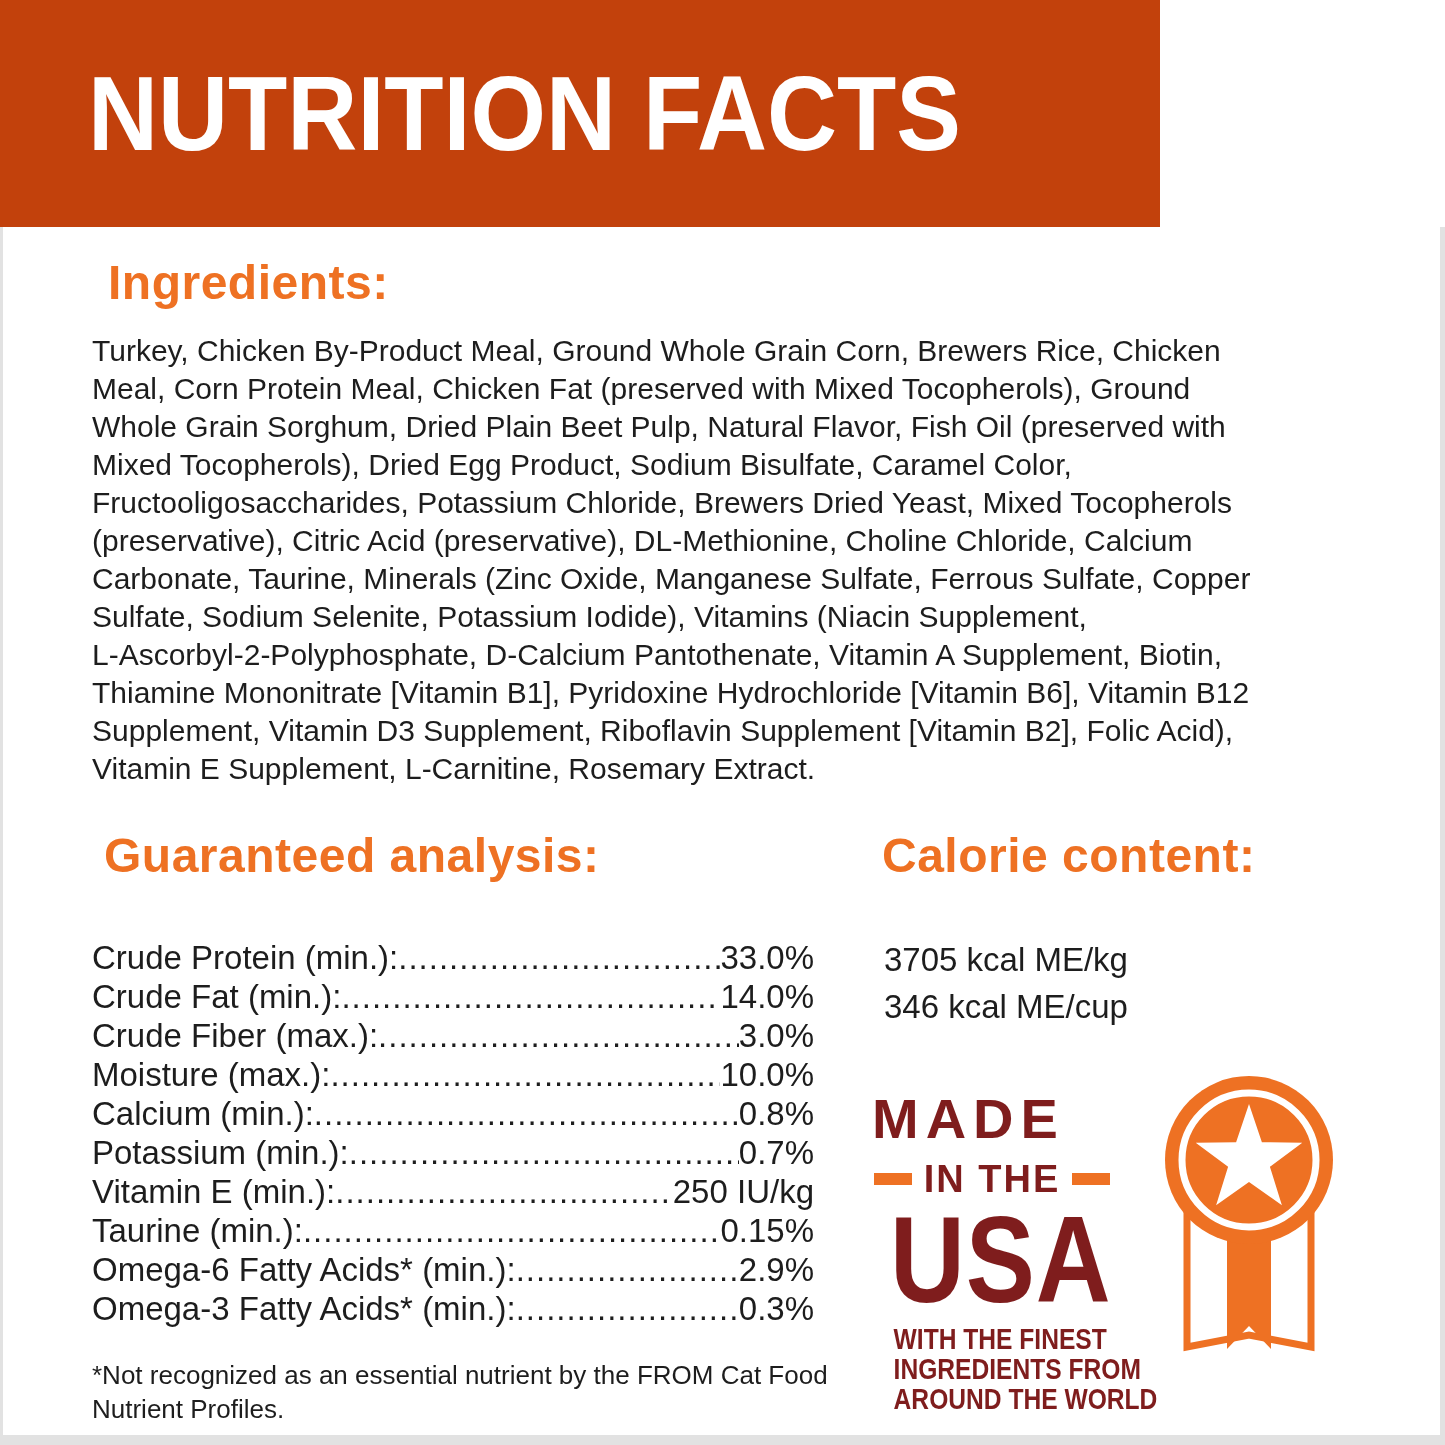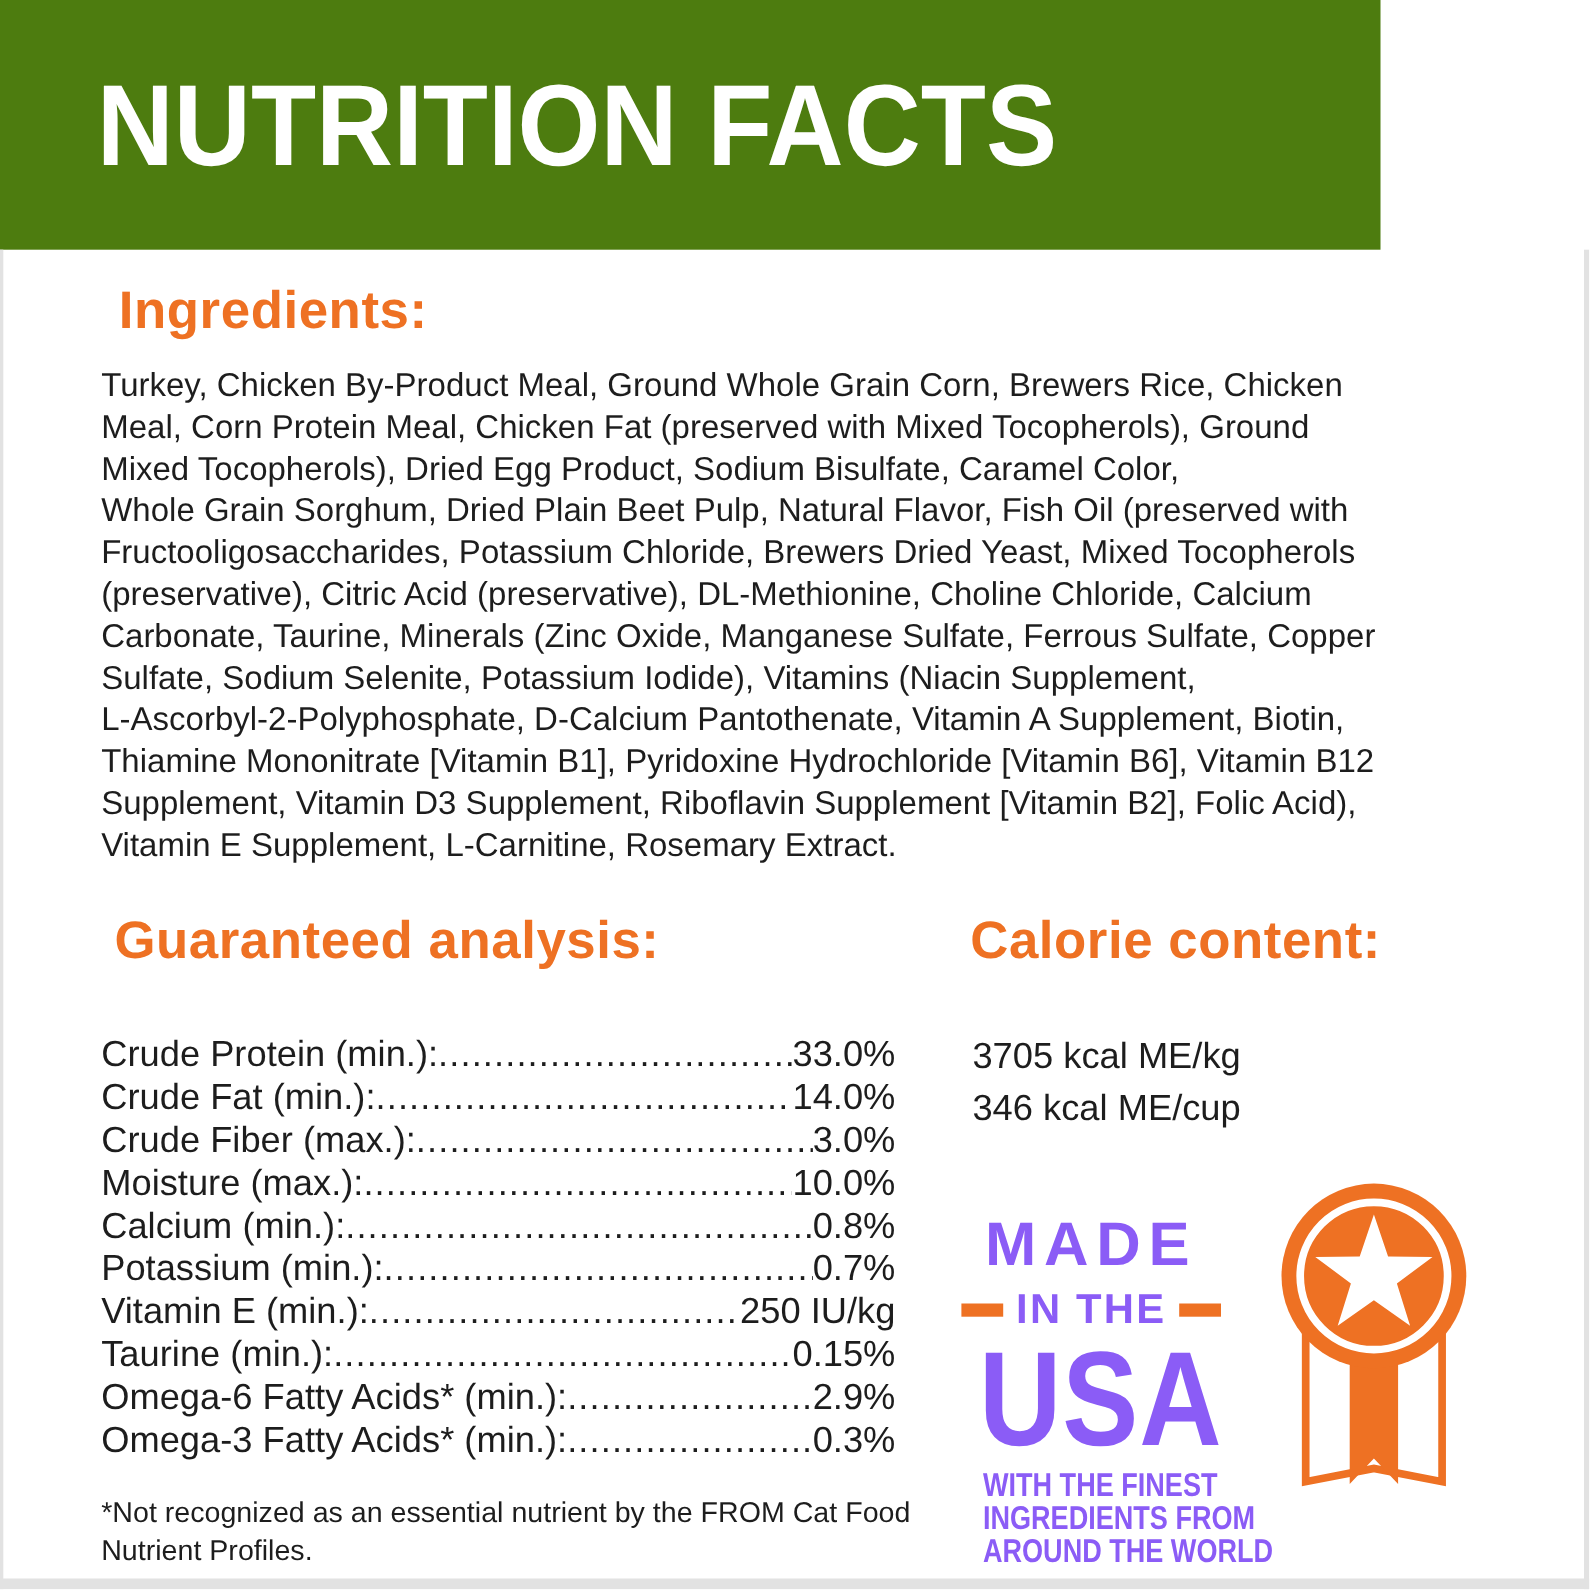--- a/index.html
+++ b/index.html
@@ -10,22 +10,22 @@
     font-family:"Liberation Sans","DejaVu Sans",sans-serif;
     color:#1d1d1d;
   }
   
   .edge-left  { position:absolute; left:0;  top:227px; bottom:0; width:3px;  background:#e2e2e2; }
   .edge-right { position:absolute; right:0; top:227px; bottom:0; width:5px;  background:#e2e2e2; }
   .edge-bottom{ position:absolute; left:0; right:0; bottom:0; height:10px; background:#e2e2e2; }
 
   
   .banner {
-    position:absolute; left:0; top:0; width:1255px; height:227px;
-    background:#4d7c0f; display:flex; align-items:center;
+    position:absolute; left:0; top:0; width:1160px; height:227px;
+    background:#c2410c; display:flex; align-items:center;
   }
   .banner h1 {
     margin-left:88px; color:#ffffff; font-size:97px; font-weight:800;
     letter-spacing:0px; transform:scaleY(1.08); transform-origin:left center;
     white-space:nowrap;
   }
 
   
   .sec-heading {
     position:absolute; color:#ee7123; font-weight:800; font-size:48px;
@@ -54,21 +54,21 @@
     letter-spacing:1px;
   }
   .ga-value { flex:none; }
 
   
   .calorie-lines { position:absolute; left:884px; top:936px; }
   .calorie-lines .cline { font-size:33px; line-height:47px; white-space:nowrap; }
 
   
   .badge { position:absolute; left:872px; top:1090px; width:470px; }
-  .badge-text { position:absolute; left:0; top:0; width:240px; text-align:center; color:#8b5cf6;margin-top:12px; }
+  .badge-text { position:absolute; left:0; top:0; width:240px; text-align:left; color:#7f1d1d; }
   .badge-made { font-size:56px; font-weight:800; letter-spacing:7px; line-height:58px; white-space:nowrap; }
   .badge-inthe-row { display:flex; align-items:center; justify-content:center; margin-top:12px; gap:12px; }
   .badge-inthe { font-size:38px; font-weight:800; letter-spacing:2px; line-height:38px; white-space:nowrap; }
   .badge-dash { width:38px; height:12px; background:#ee7123; }
   .badge-usa {
     font-size:122px; font-weight:800; letter-spacing:1px; line-height:96px;
     margin-top:14px; transform:scaleX(0.85); transform-origin:center; white-space:nowrap;
   }
   .badge-sub { margin-top:16px; }
   .badge-subline {
@@ -87,22 +87,22 @@
 <div class="page">
 
   <div class="banner">
     <h1>NUTRITION FACTS</h1>
   </div>
 
   <div class="sec-heading h-ingredients">Ingredients:</div>
   <div class="ingredients">
     <div class="iline">Turkey, Chicken By-Product Meal, Ground Whole Grain Corn, Brewers Rice, Chicken</div>
     <div class="iline">Meal, Corn Protein Meal, Chicken Fat (preserved with Mixed Tocopherols), Ground</div>
+    <div class="iline">Whole Grain Sorghum, Dried Plain Beet Pulp, Natural Flavor, Fish Oil (preserved with</div>
     <div class="iline">Mixed Tocopherols), Dried Egg Product, Sodium Bisulfate, Caramel Color,</div>
-    <div class="iline">Whole Grain Sorghum, Dried Plain Beet Pulp, Natural Flavor, Fish Oil (preserved with</div>
     <div class="iline">Fructooligosaccharides, Potassium Chloride, Brewers Dried Yeast, Mixed Tocopherols</div>
     <div class="iline">(preservative), Citric Acid (preservative), DL-Methionine, Choline Chloride, Calcium</div>
     <div class="iline">Carbonate, Taurine, Minerals (Zinc Oxide, Manganese Sulfate, Ferrous Sulfate, Copper</div>
     <div class="iline">Sulfate, Sodium Selenite, Potassium Iodide), Vitamins (Niacin Supplement,</div>
     <div class="iline">L-Ascorbyl-2-Polyphosphate, D-Calcium Pantothenate, Vitamin A Supplement, Biotin,</div>
     <div class="iline">Thiamine Mononitrate [Vitamin B1], Pyridoxine Hydrochloride [Vitamin B6], Vitamin B12</div>
     <div class="iline">Supplement, Vitamin D3 Supplement, Riboflavin Supplement [Vitamin B2], Folic Acid),</div>
     <div class="iline">Vitamin E Supplement, L-Carnitine, Rosemary Extract.</div>
   </div>
 

